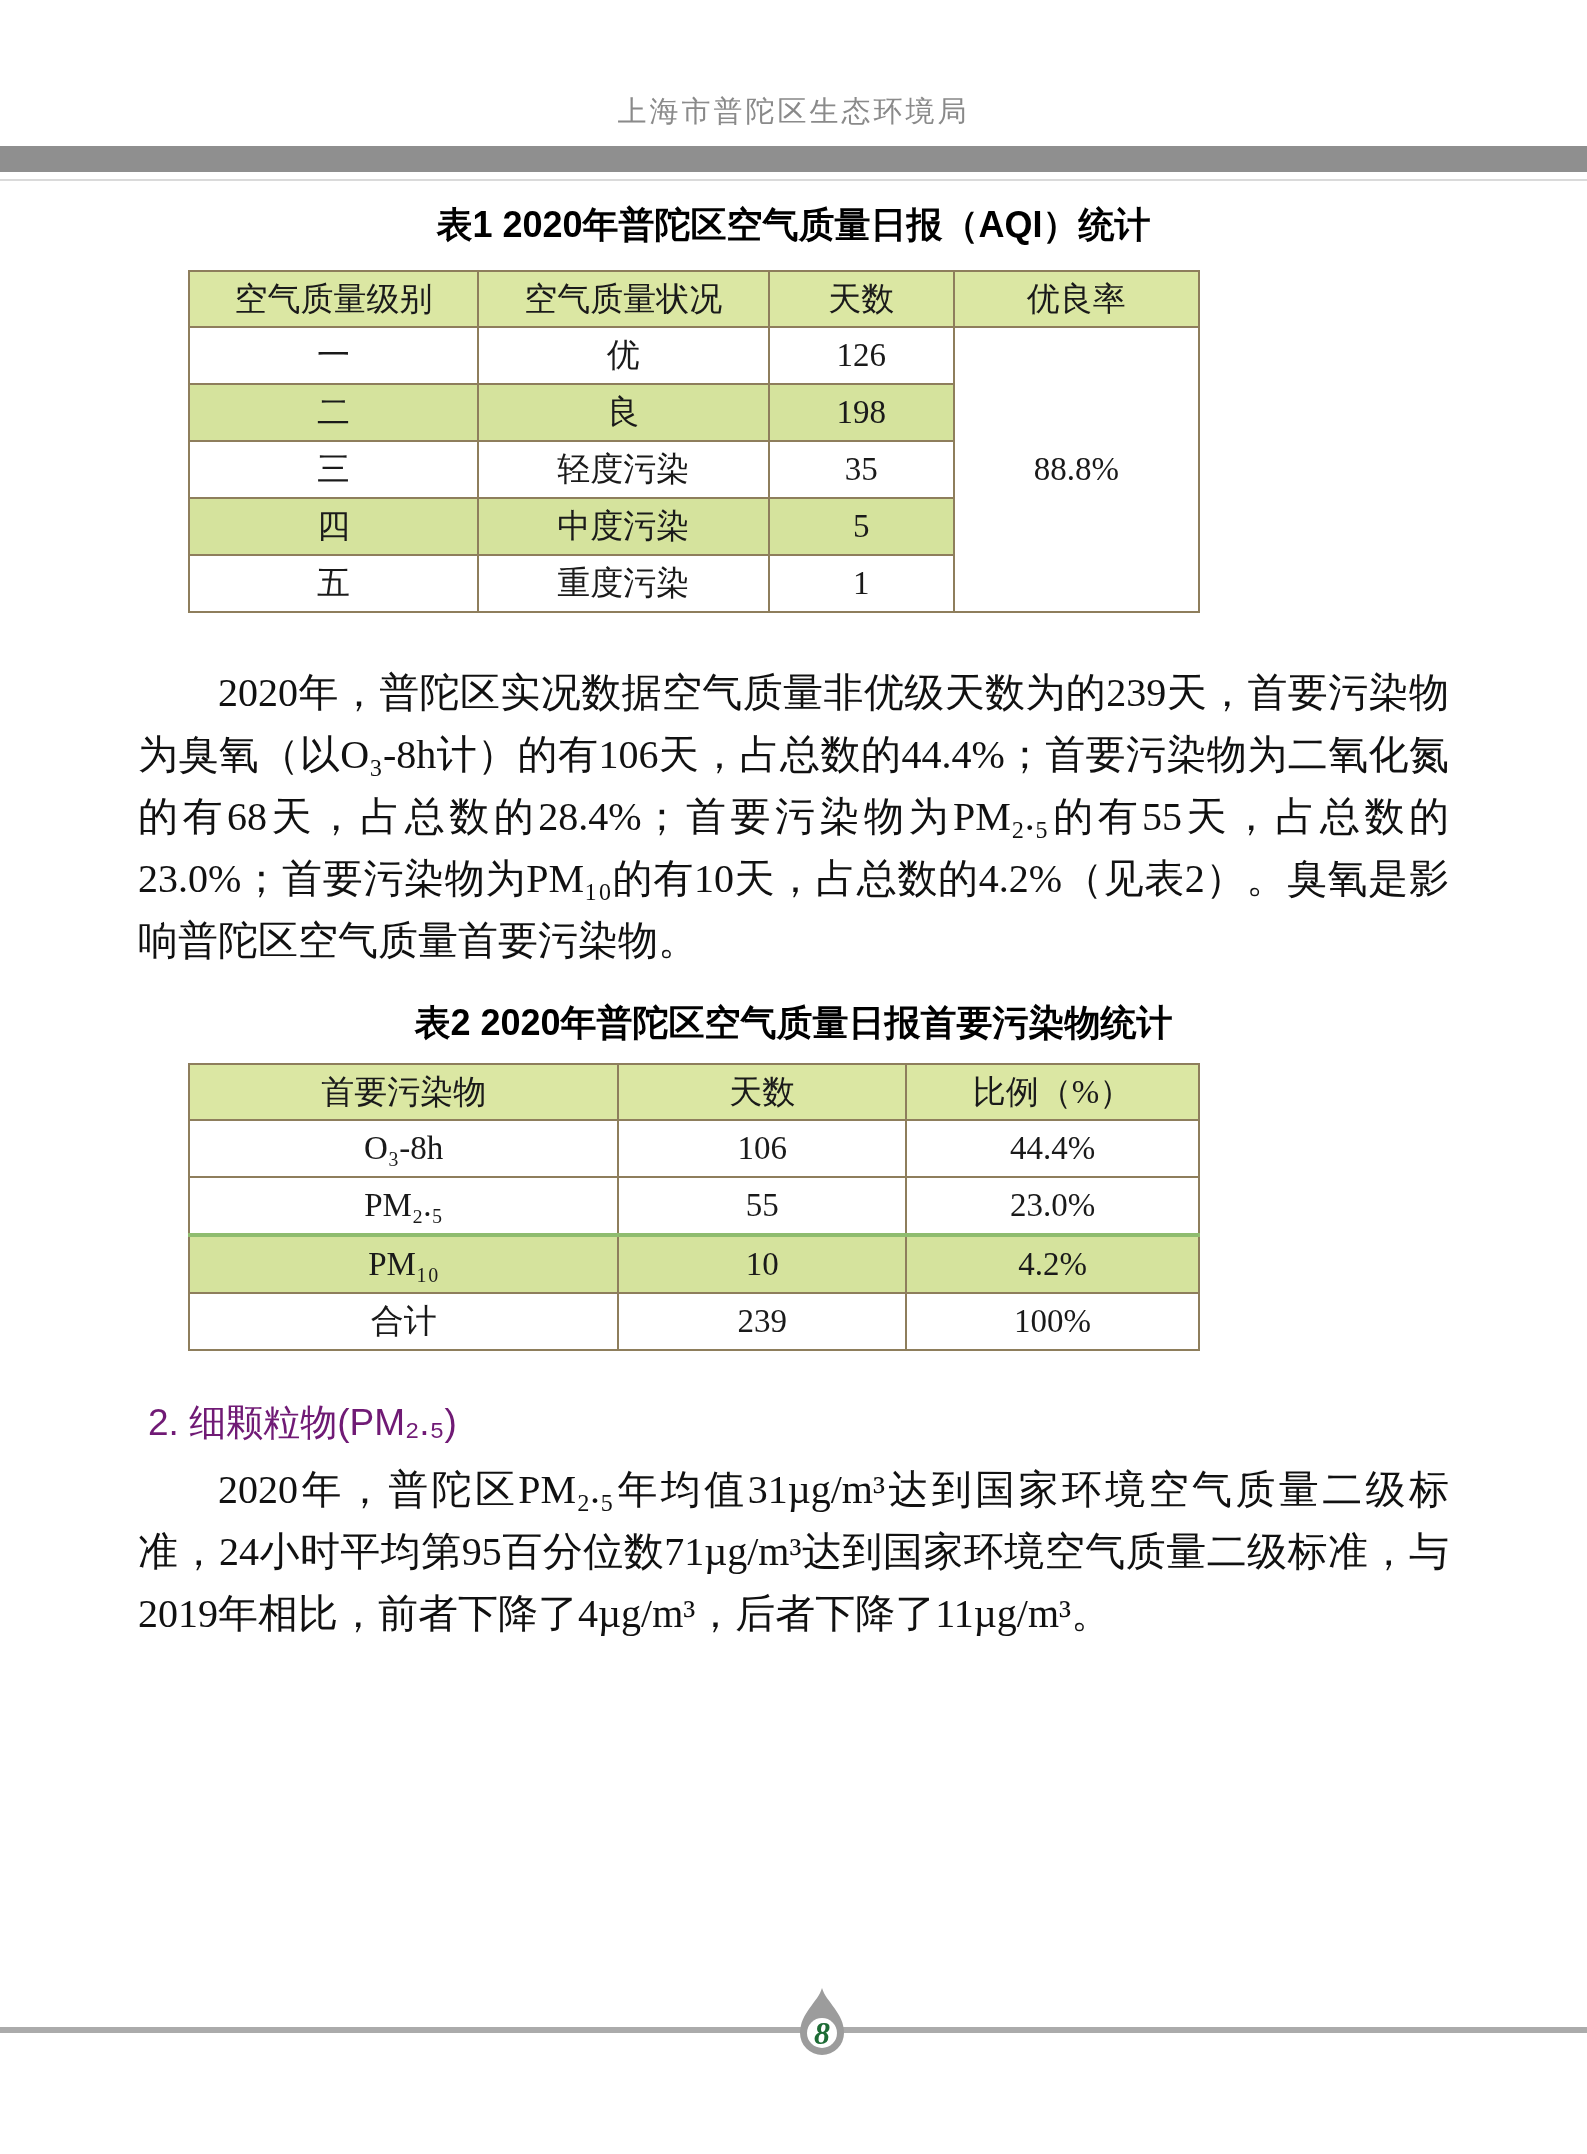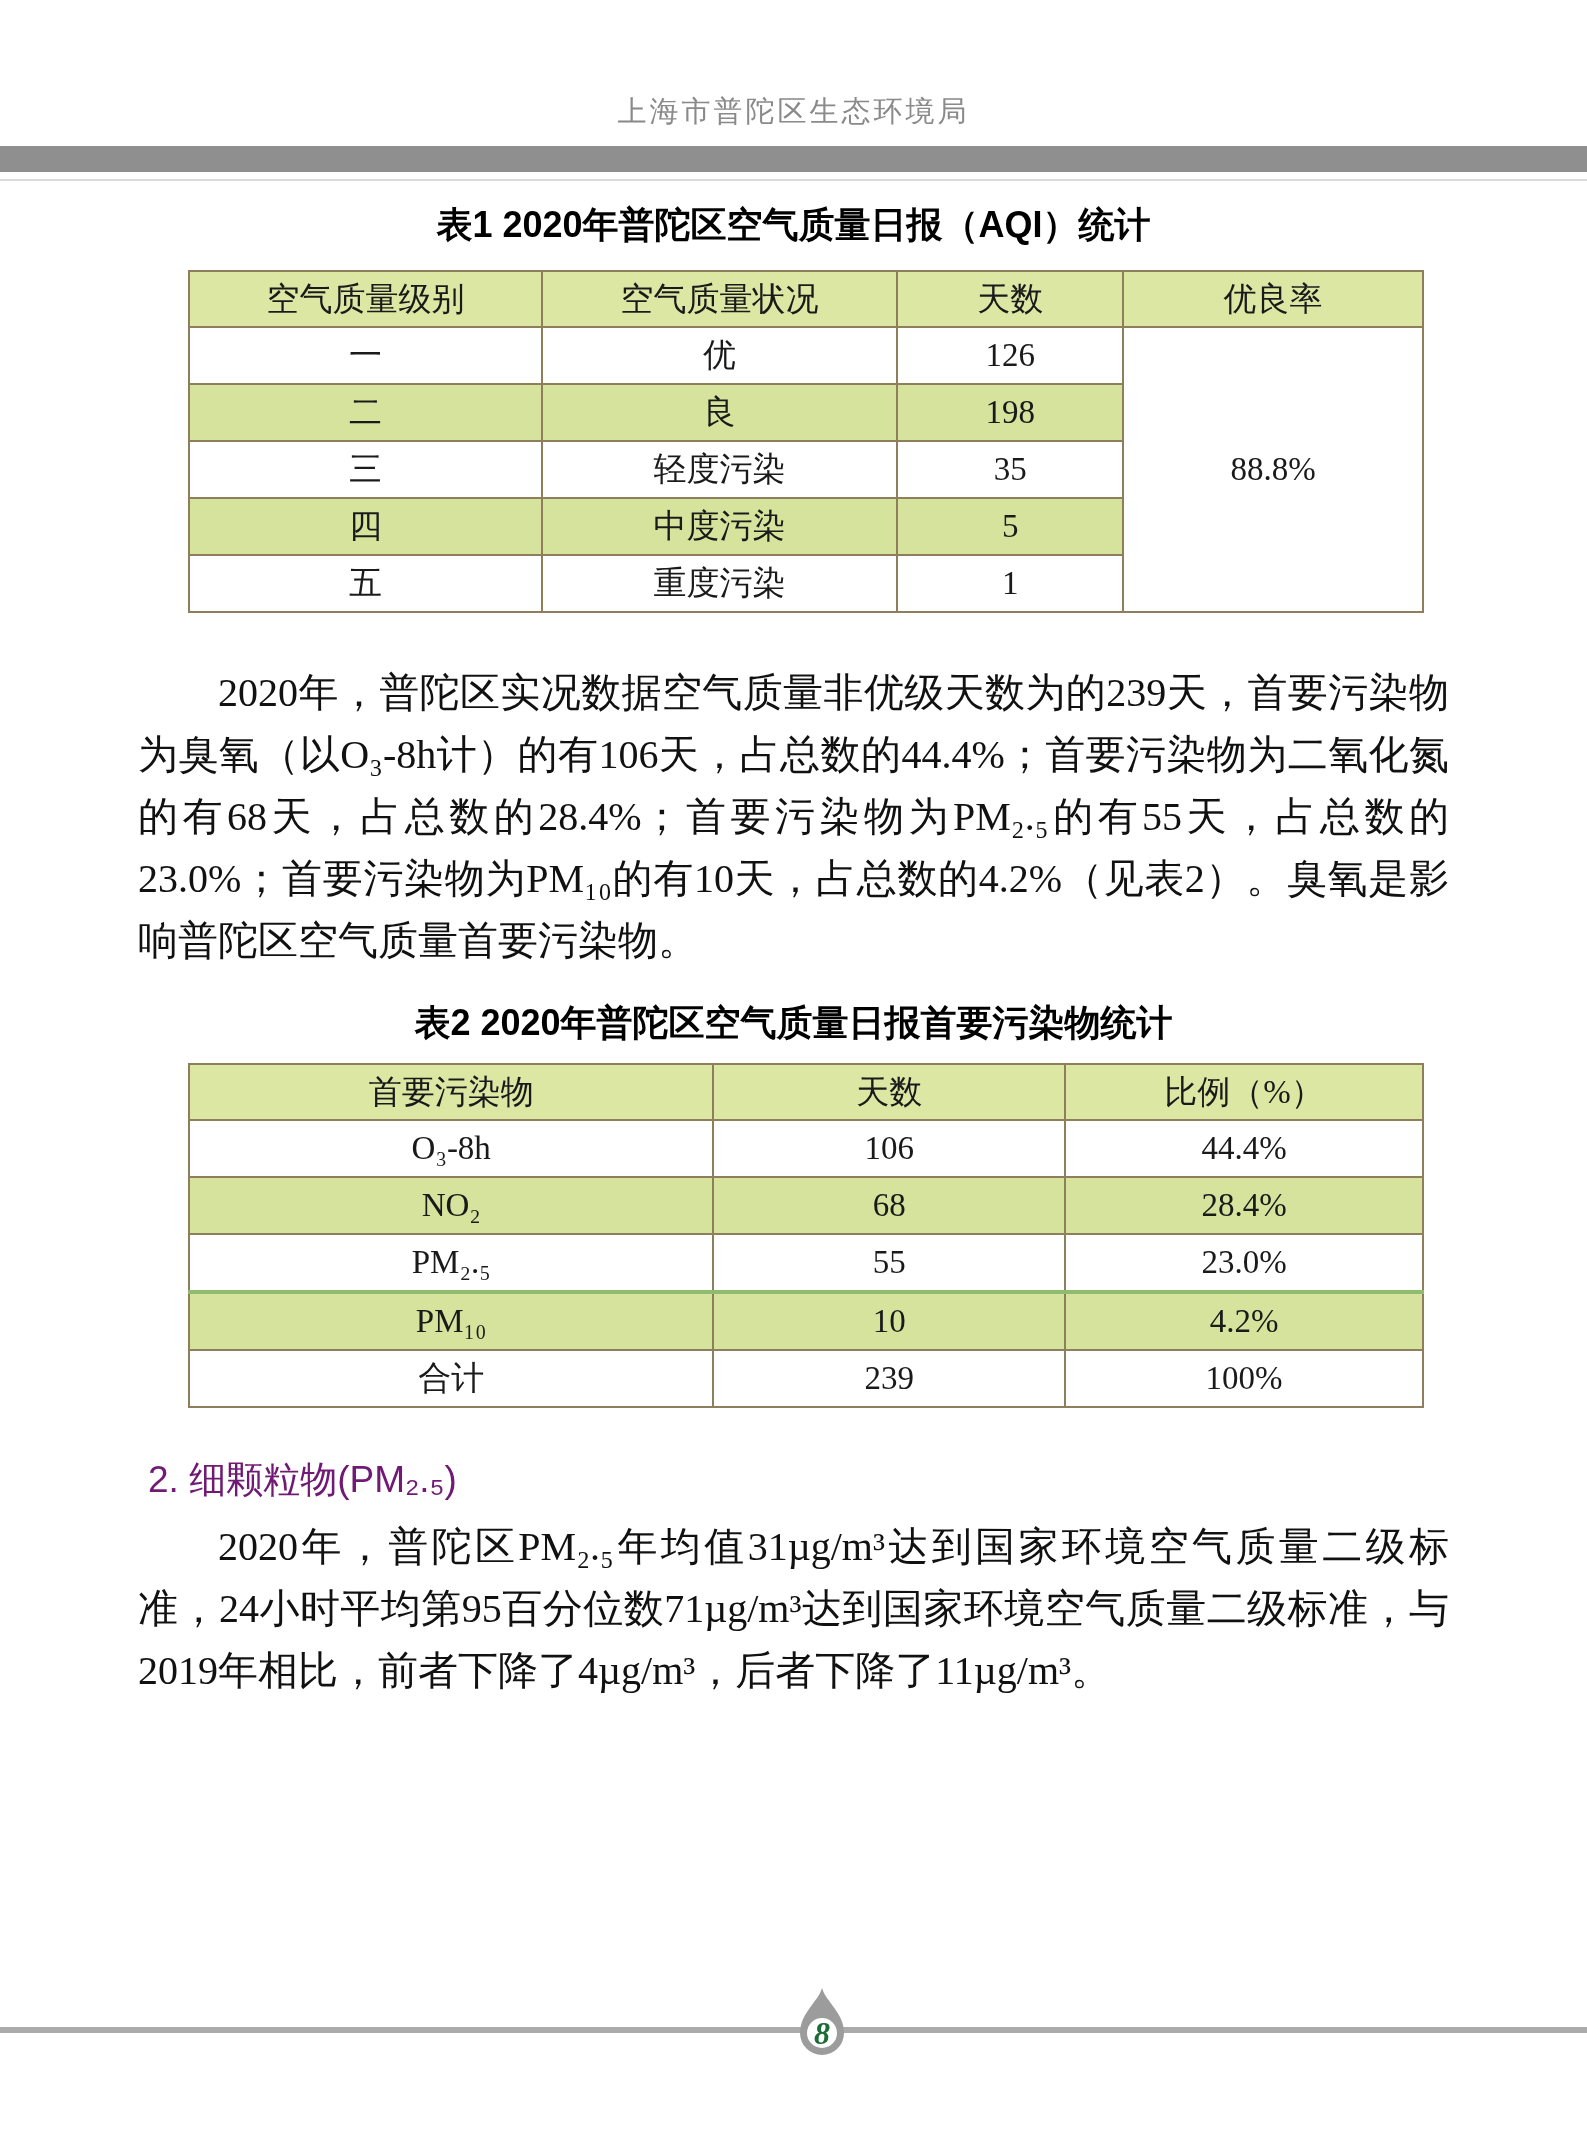--- a/index.html
+++ b/index.html
@@ -38,21 +38,21 @@
     font-size:36px;
     line-height:44px;
     text-align:center;
     color:#000000;
   }
   .tt1{margin-top:22px;}
   .tt2{margin-top:29px;}
   table{
     border-collapse:collapse;
     table-layout:fixed;
-    width:1236px;
+    width:1012px;
     margin-left:50px;
   }
   .t1{margin-top:23px;}
   .t2{margin-top:18px;padding-left:44px;}
   th,td{
     border:2px solid #8e7e5c;
     text-align:center;
     vertical-align:middle;
     font-size:33px;
     font-weight:normal;
@@ -183,25 +183,20 @@
           <th>天数</th>
           <th>比例（%）</th>
         </tr>
       </thead>
       <tbody>
         <tr>
           <td>O₃-8h</td>
           <td>106</td>
           <td>44.4%</td>
         </tr>
-        <tr class="green">
-          <td>NO₂</td>
-          <td>68</td>
-          <td>28.4%</td>
-        </tr>
         <tr>
           <td>PM₂.₅</td>
           <td>55</td>
           <td>23.0%</td>
         </tr>
         <tr class="green green-sep">
           <td>PM₁₀</td>
           <td>10</td>
           <td>4.2%</td>
         </tr>

